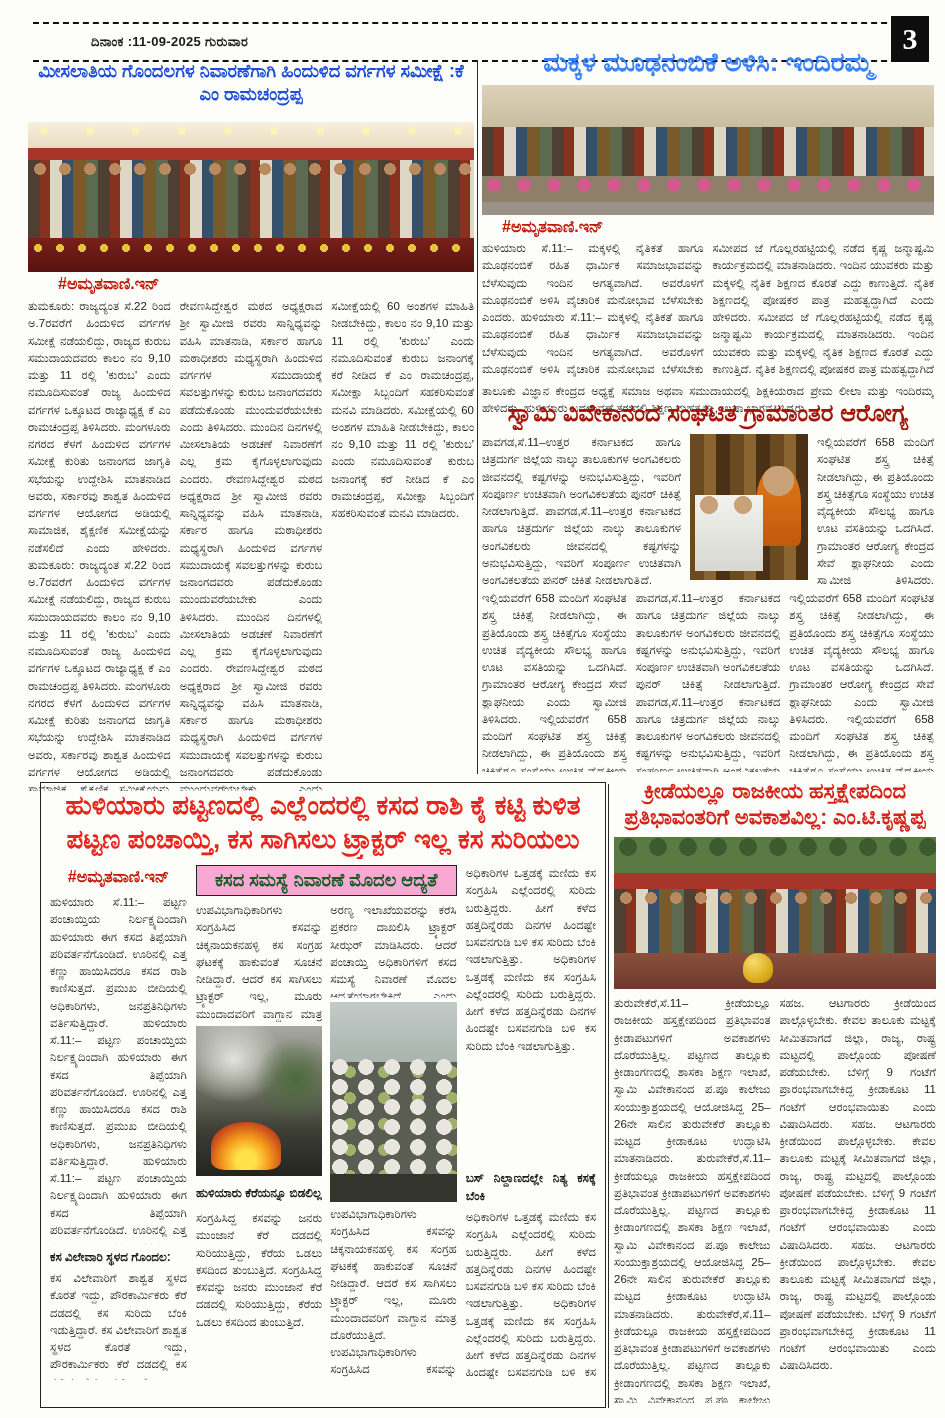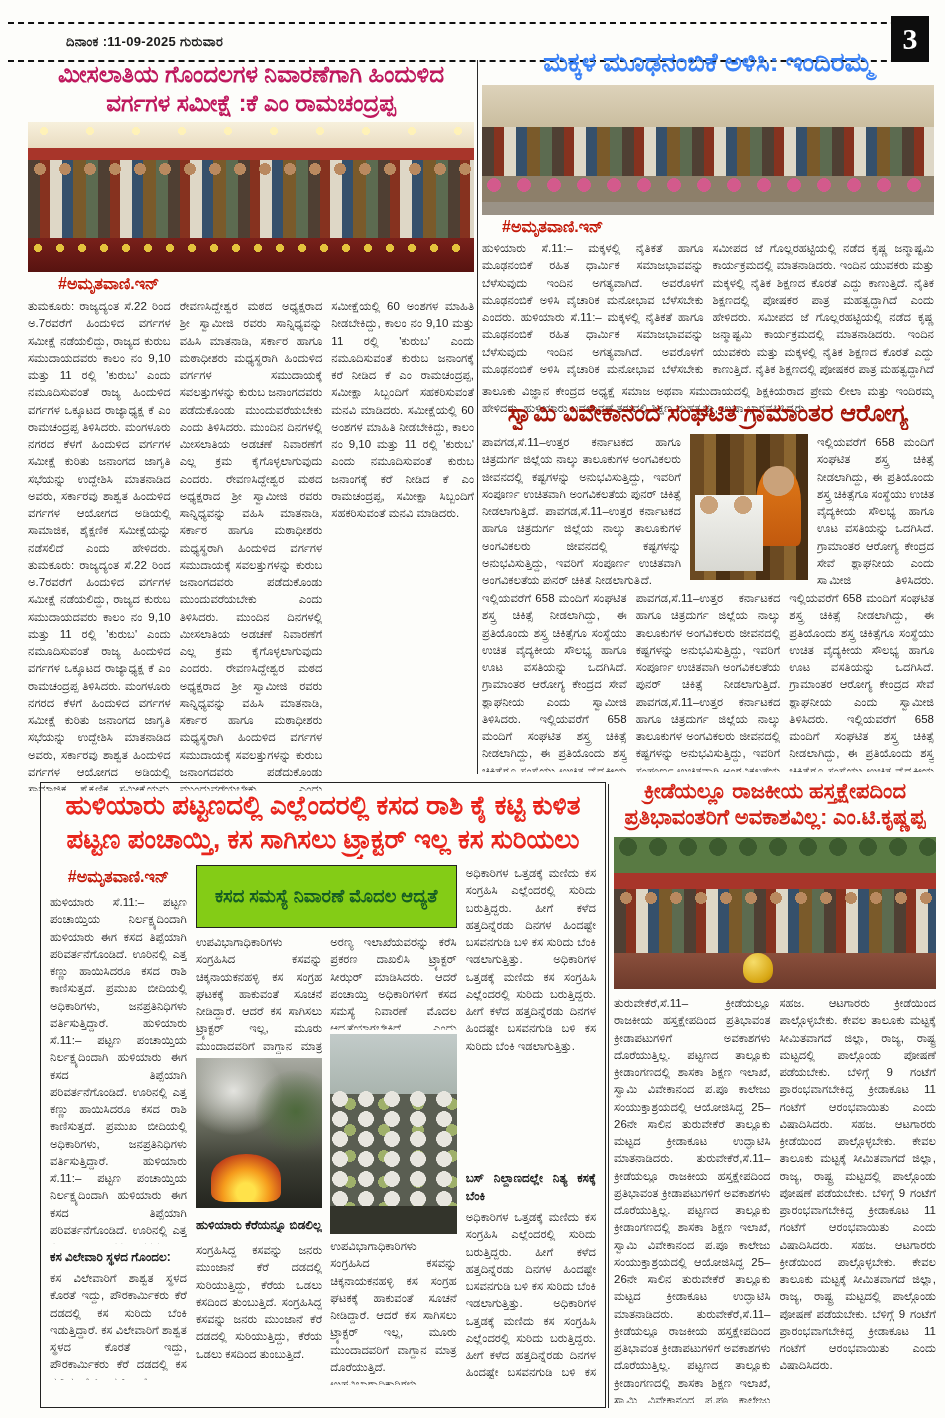--- a/index.html
+++ b/index.html
@@ -3,34 +3,34 @@
 <meta charset="utf-8">
 <style>
   html,body{margin:0;padding:0;background:#e9e7e2;}
   #page{
     position:relative;width:945px;height:1418px;margin:0 auto;
     background:#fdfdfa;color:#1a1a1a;overflow:hidden;
     font-family:"Liberation Sans", sans-serif;
   }
   
   #header-bar{
-    position:absolute;left:8px;right:18px;top:22px;height:36px;
+    position:absolute;left:33px;right:18px;top:22px;height:36px;
     border-top:2px dashed #111;border-bottom:2px dashed #111;
     display:flex;align-items:center;
   }
   .date-text{font-size:13px;font-weight:bold;margin-left:58px;letter-spacing:.3px;}
   .masthead{position:absolute;left:0;right:0;text-align:center;font-size:21px;font-weight:bold;letter-spacing:.5px;}
   .pagenum-box{
     position:absolute;right:-2px;top:-8px;width:38px;height:46px;background:#0d0d0d;
     color:#fff;display:flex;align-items:center;justify-content:center;
     font-family:"Liberation Serif", serif;font-size:30px;font-weight:bold;
   }
   
   .headline{font-weight:bold;text-align:center;line-height:1.25;}
-  .hl-pink{color:#be185d;font-size:23px;}
+  .hl-pink{color:#1d4ed8;font-size:18px;}
   .hl-green{color:#3b82f6;font-size:26px;}
   .hl-darkred{color:#a41407;font-size:24px;}
   .hl-banner{color:#e8251c;font-size:26px;line-height:1.3;}
   .hl-red-sm{color:#d32417;font-size:21px;}
   .caption{color:#c21807;font-weight:bold;font-size:16px;}
   .cols{display:flex;gap:9px;overflow:hidden;}
   .col{flex:1;overflow:hidden;text-align:justify;font-size:11.5px;line-height:1.5;word-break:break-word;}
   .bold-line{font-weight:bold;font-size:12px;margin:4px 0;}
   .vrule{position:absolute;width:1px;background:#2a2a2a;}
   
@@ -82,21 +82,21 @@
   .ph-sports .pot{position:absolute;left:40%;bottom:4%;width:30px;height:30px;border-radius:50% 50% 40% 40%;background:radial-gradient(circle at 35% 30%,#f6dd6a,#d8a714 70%,#a87c08);}
   
   #sec-left-top{position:absolute;left:28px;top:60px;width:446px;}
   #sec-right-top{position:absolute;left:482px;top:46px;width:452px;}
   #sec-mid-right{position:absolute;left:482px;top:398px;width:452px;}
   #sec-bottom-left{position:absolute;left:40px;top:782px;width:566px;height:626px;border:1.5px solid #222;box-sizing:border-box;padding:6px 9px;}
   #sec-bottom-right{position:absolute;left:614px;top:778px;width:322px;height:630px;}
   #vrule-top{left:477px;top:60px;height:714px;}
   #vrule-bottom{left:608px;top:784px;height:624px;}
   .subcols{display:flex;gap:8px;}
-  .boxhead{border:1.5px solid #222;padding:20px 6px;text-align:center;color:#155c24;font-weight:bold;font-size:18px;background:#84cc16;margin-bottom:6px;}
+  .boxhead{border:1.5px solid #222;padding:4px 6px;text-align:center;color:#155c24;font-weight:bold;font-size:18px;background:#f9a8d4;margin-bottom:6px;}
 </style>
 </head>
 <body>
 
 <div id="page">
 
   <div id="header-bar">
     <span class="date-text">ದಿನಾಂಕ :11-09-2025 ಗುರುವಾರ</span>
     <span class="pagenum-box">3</span>
   </div>

